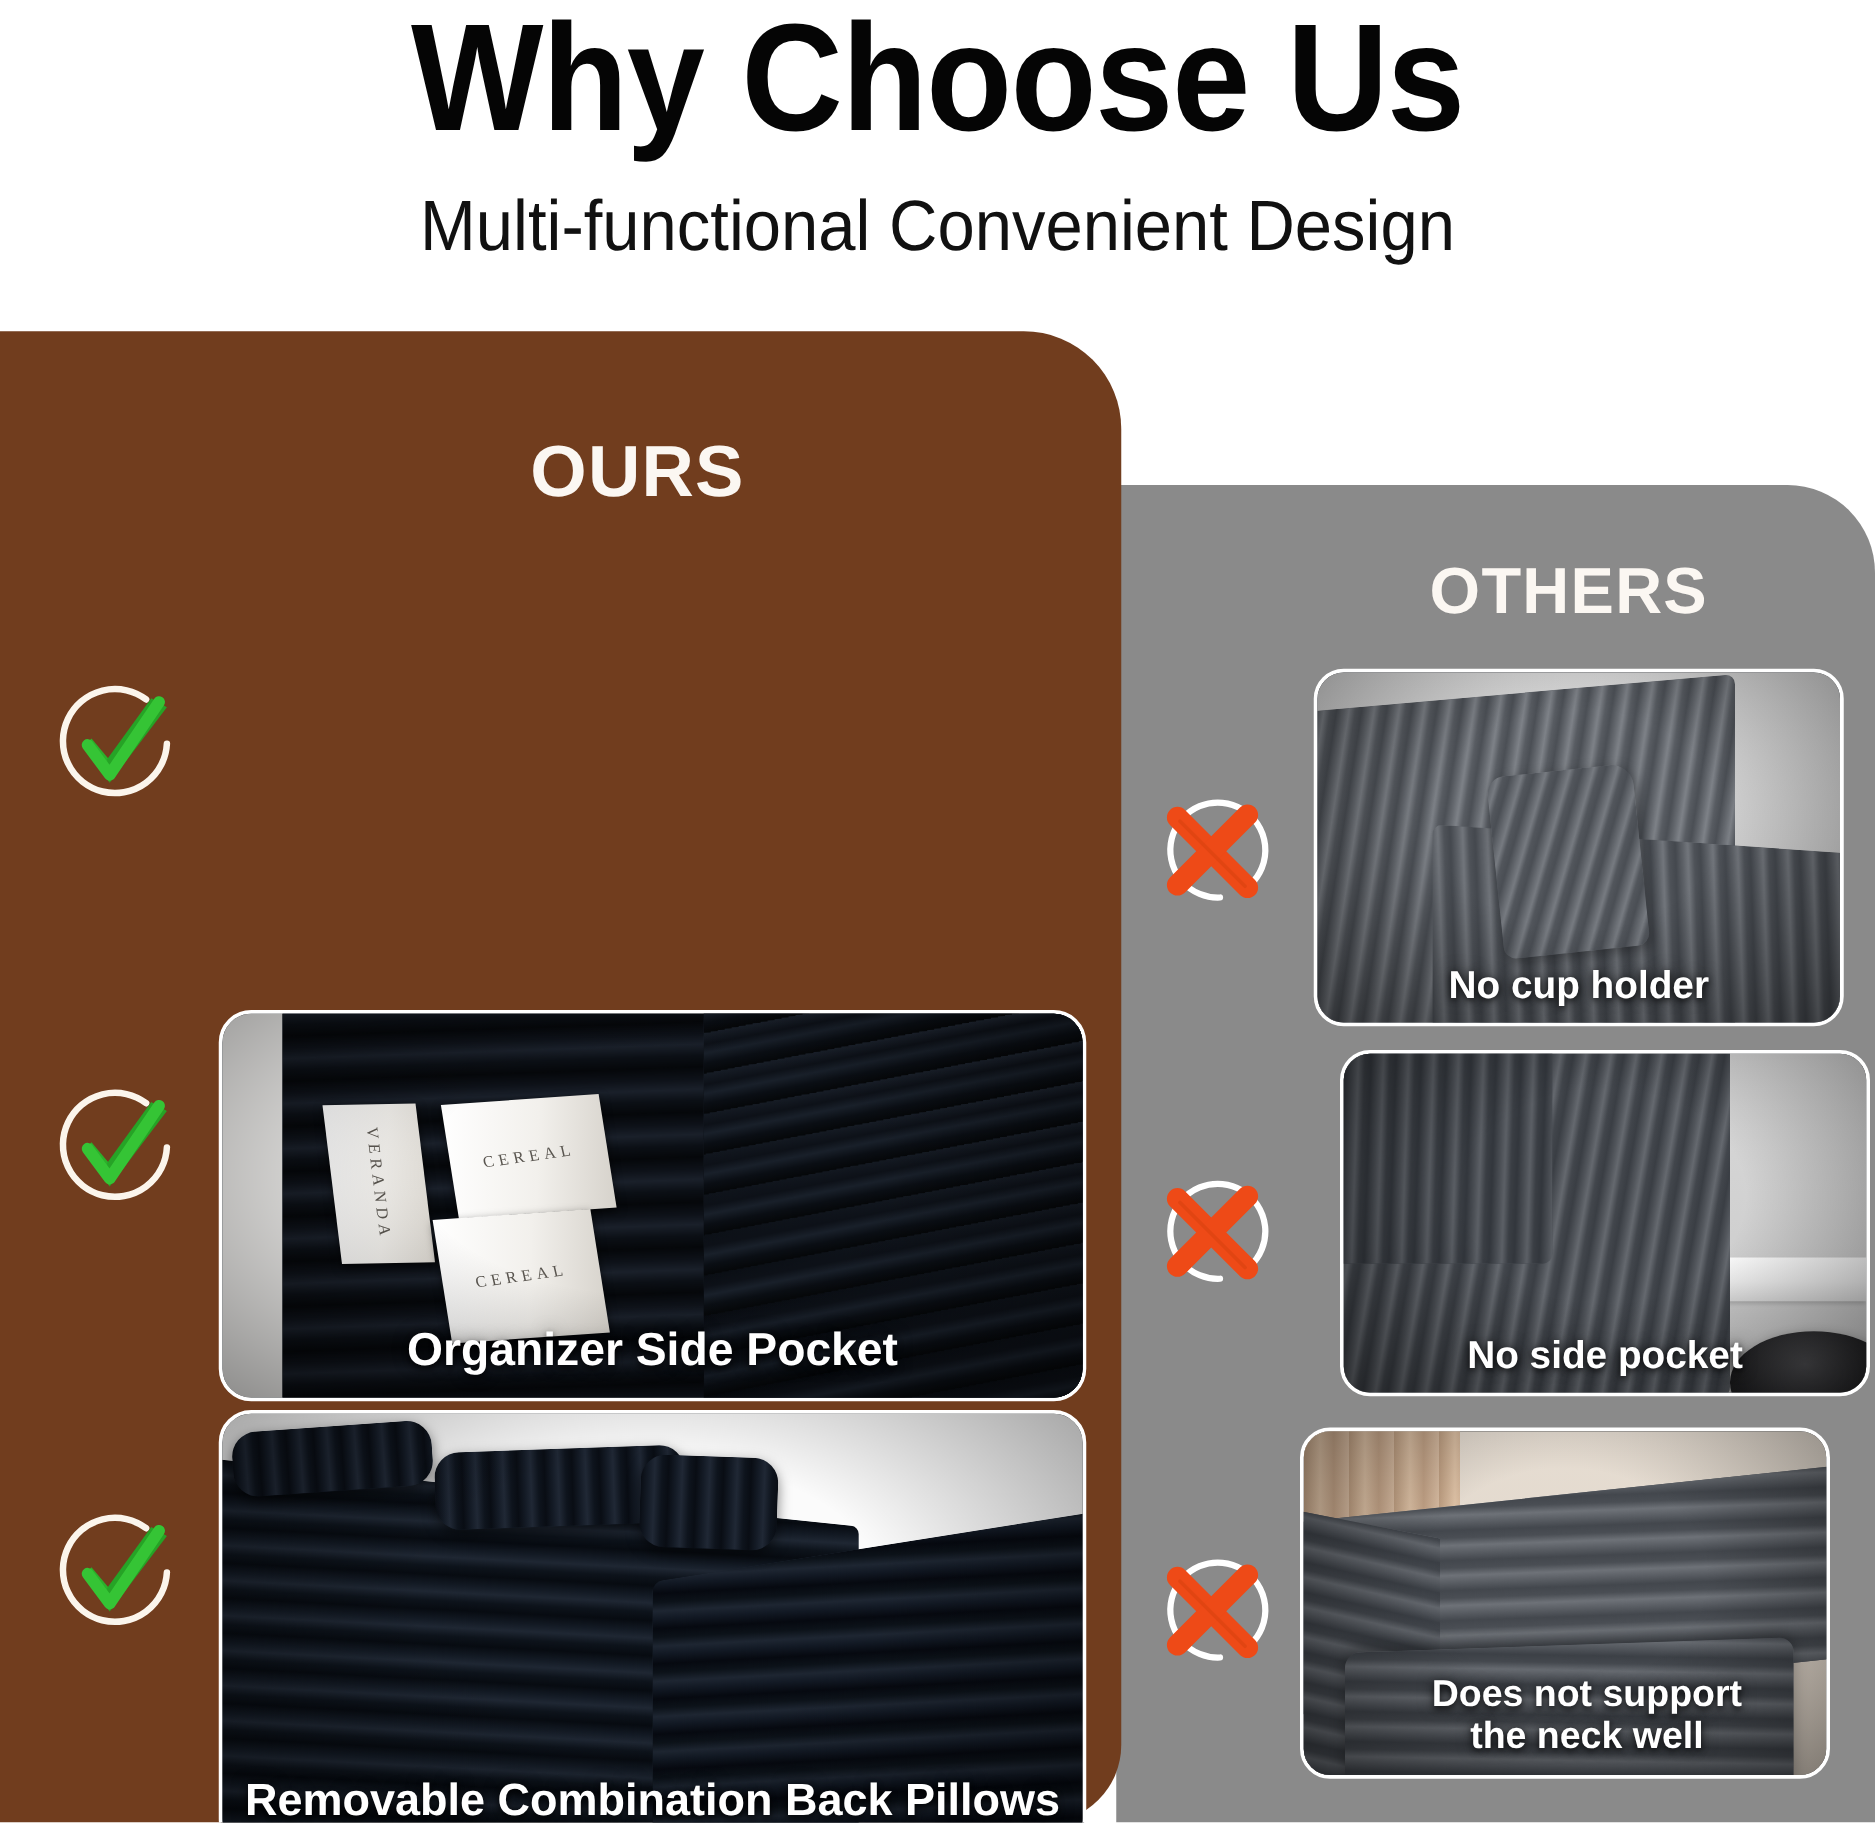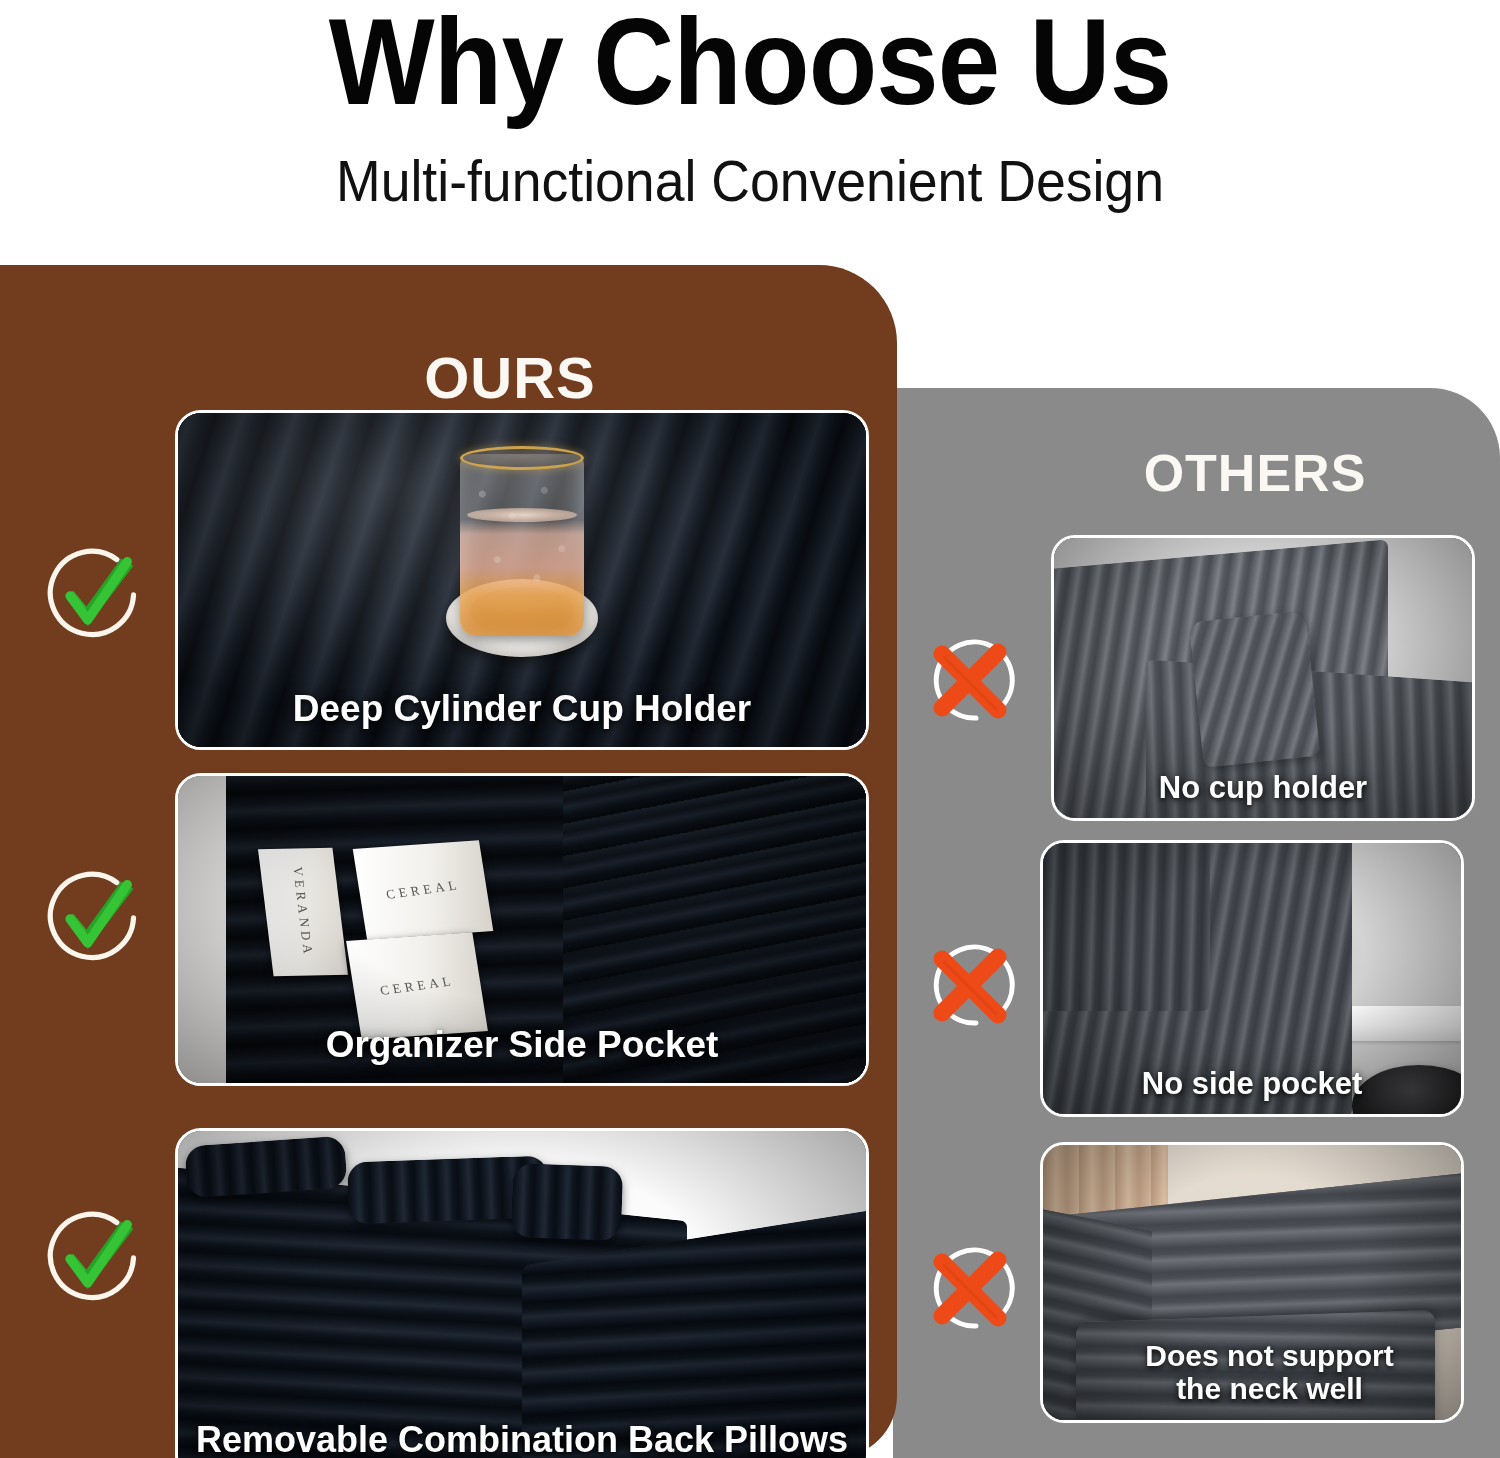--- a/index.html
+++ b/index.html
@@ -65,26 +65,26 @@
   .card {
     position: absolute;
     border: 3px solid #FFFFFF;
     border-radius: 26px;
     overflow: hidden;
     z-index: 6;
     background: #15181d;
   }
   .card-ours { left: 175px; width: 694px; }
   .ours-1 { top: 410px; height: 340px; }
-  .ours-2 { top: 773px; height: 313px; }
+  .ours-2 { top: 808px; height: 313px; }
   .ours-3 { top: 1128px; height: 353px; }
 
   .card-others { left: 1040px; width: 424px; border-width: 3px; border-radius: 24px; }
   .others-1 { top: 535px; height: 286px; margin-left: 11px; }
-  .others-2 { top: 840px; height: 277px; }
+  .others-2 { top: 840px; height: 277px; margin-left: 32px; }
   .others-3 { top: 1142px; height: 281px; }
 
   .photo { position: absolute; inset: 0; overflow: hidden; }
 
   .caption {
     position: absolute; left: 0; width: 100%;
     text-align: center;
     color: #ffffff;
     font-weight: 700;
     font-family: "Liberation Sans Narrow", "Liberation Sans", sans-serif;
@@ -351,34 +351,20 @@
     <div class="subtitle">Multi-functional Convenient Design</div>
   </div>
 
   <div class="panel-others"></div>
 
   <div class="panel-ours"></div>
 
   <div class="panel-heading ours-heading">OURS</div>
   <div class="panel-heading others-heading">OTHERS</div>
 
-  <div class="card card-ours ours-1">
-    <div class="photo">
-      <div class="o1-bg"></div>
-      <div class="o1-fur"></div>
-      <div class="o1-holder"></div>
-      <div class="o1-holder-in"></div>
-      <div class="o1-glass"></div>
-      <div class="o1-liq-line"></div>
-      <div class="o1-glass-rim"></div>
-      <div class="sheen"></div>
-      <div class="vign"></div>
-    </div>
-    <div class="caption caption-ours">Deep Cylinder Cup Holder</div>
-  </div>
 
   <div class="card card-ours ours-2">
     <div class="photo">
       <div class="o2-bg"></div>
       <div class="o2-body"></div>
       <div class="o2-right"></div>
       <div class="mag mag-1">
         <span class="mag-txt">VERANDA</span>
       </div>
       <div class="mag mag-2">

